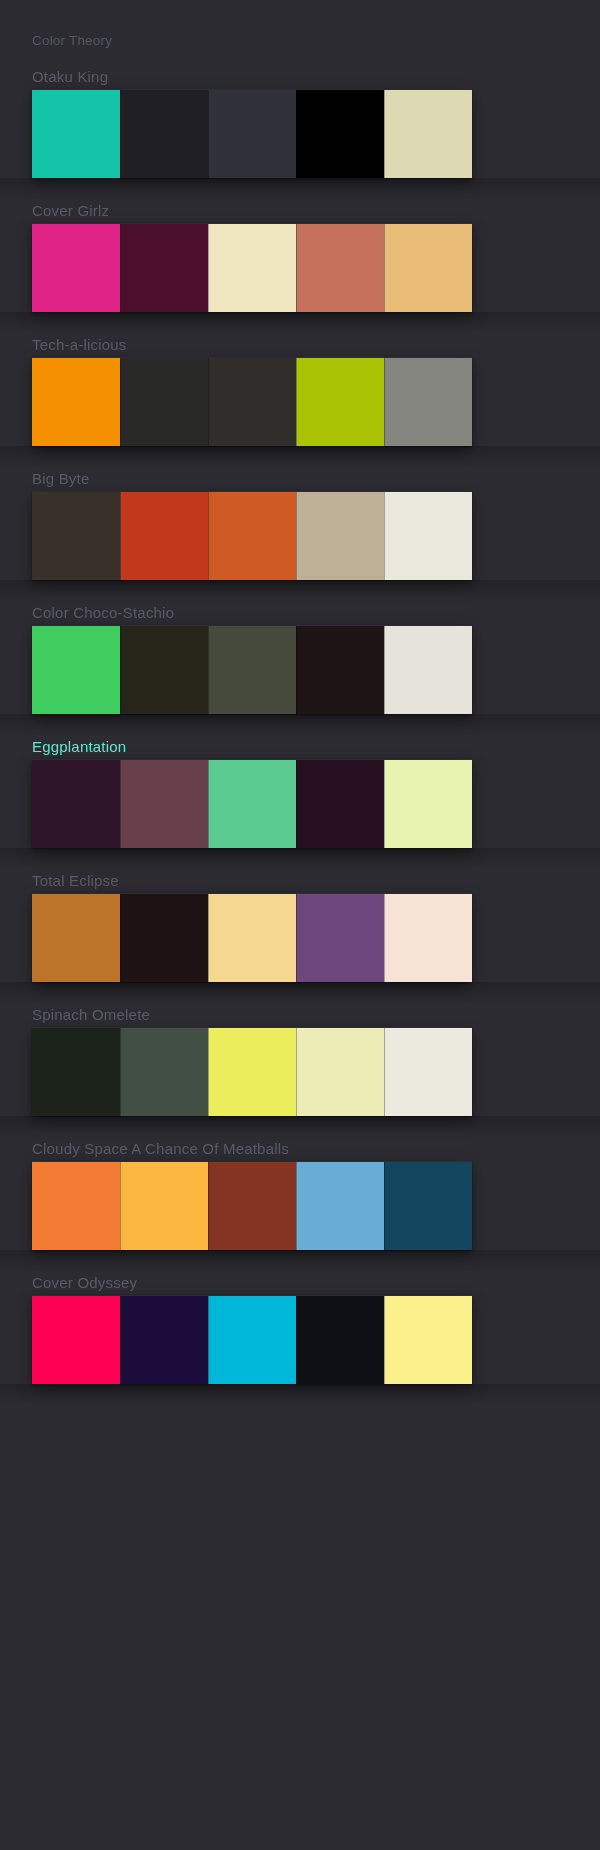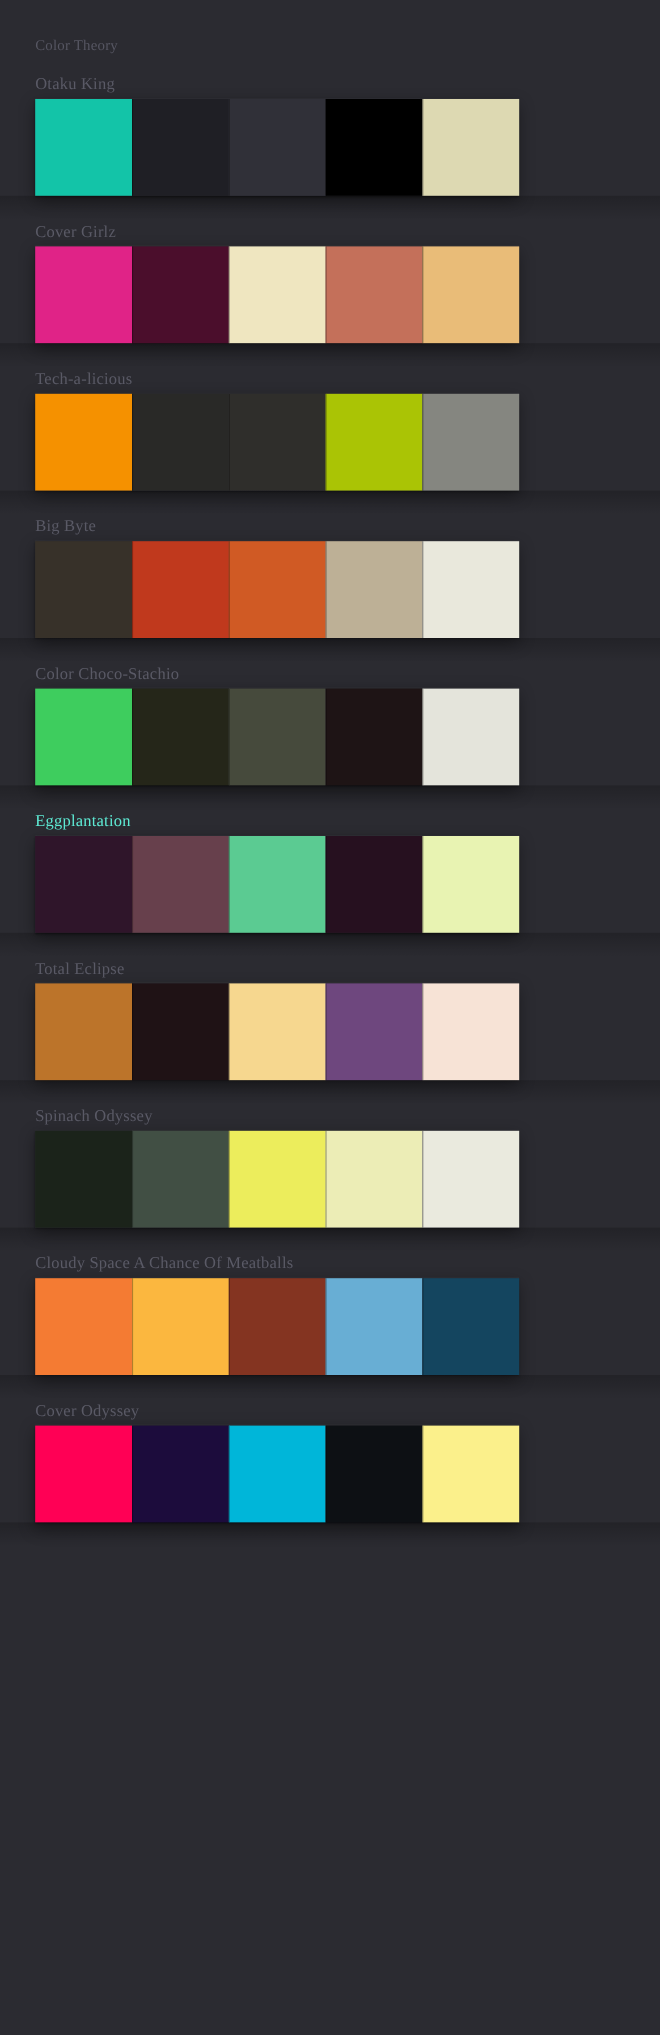--- a/index.html
+++ b/index.html
@@ -13,21 +13,20 @@
     font-family: "Liberation Sans", sans-serif;
     overflow: hidden;
     position: relative;
   }
   #page {
     width: 600px;
     height: 1850px;
     background: #2b2b31;
     position: relative;
     box-sizing: border-box;
-    font-family: Liberation Serif, serif;
   }
   .page-title {
     position: absolute;
     left: 32px;
     top: 32px;
     font-size: 13.5px;
     letter-spacing: 0.2px;
     color: #565662;
     font-weight: 400;
     line-height: 18px;
@@ -166,21 +165,21 @@
         <div class="palette-label" style="color: rgb(90, 90, 102);">Total Eclipse</div>
         <div class="swatch-row">
           <div class="swatch" title="#bc742a" style="background: rgb(188, 116, 42);"></div>
           <div class="swatch" title="#1f1215" style="background: rgb(31, 18, 21);"></div>
           <div class="swatch" title="#f6d78f" style="background: rgb(246, 215, 143);"></div>
           <div class="swatch" title="#6e477e" style="background: rgb(110, 71, 126);"></div>
           <div class="swatch" title="#f7e3d6" style="background: rgb(247, 227, 214);"></div>
         </div>
       </div>
       <div class="palette">
-        <div class="palette-label" style="color: rgb(90, 90, 102);">Spinach Odyssey</div>
+        <div class="palette-label" style="color: rgb(90, 90, 102);">Spinach Omelete</div>
         <div class="swatch-row">
           <div class="swatch" title="#1b231a" style="background: rgb(27, 35, 26);"></div>
           <div class="swatch" title="#414f44" style="background: rgb(65, 79, 68);"></div>
           <div class="swatch" title="#eced5c" style="background: rgb(236, 237, 92);"></div>
           <div class="swatch" title="#ecedb6" style="background: rgb(236, 237, 182);"></div>
           <div class="swatch" title="#eaeade" style="background: rgb(234, 234, 222);"></div>
         </div>
       </div>
       <div class="palette">
         <div class="palette-label" style="color: rgb(90, 90, 102);">Cloudy Space A Chance Of Meatballs</div>

